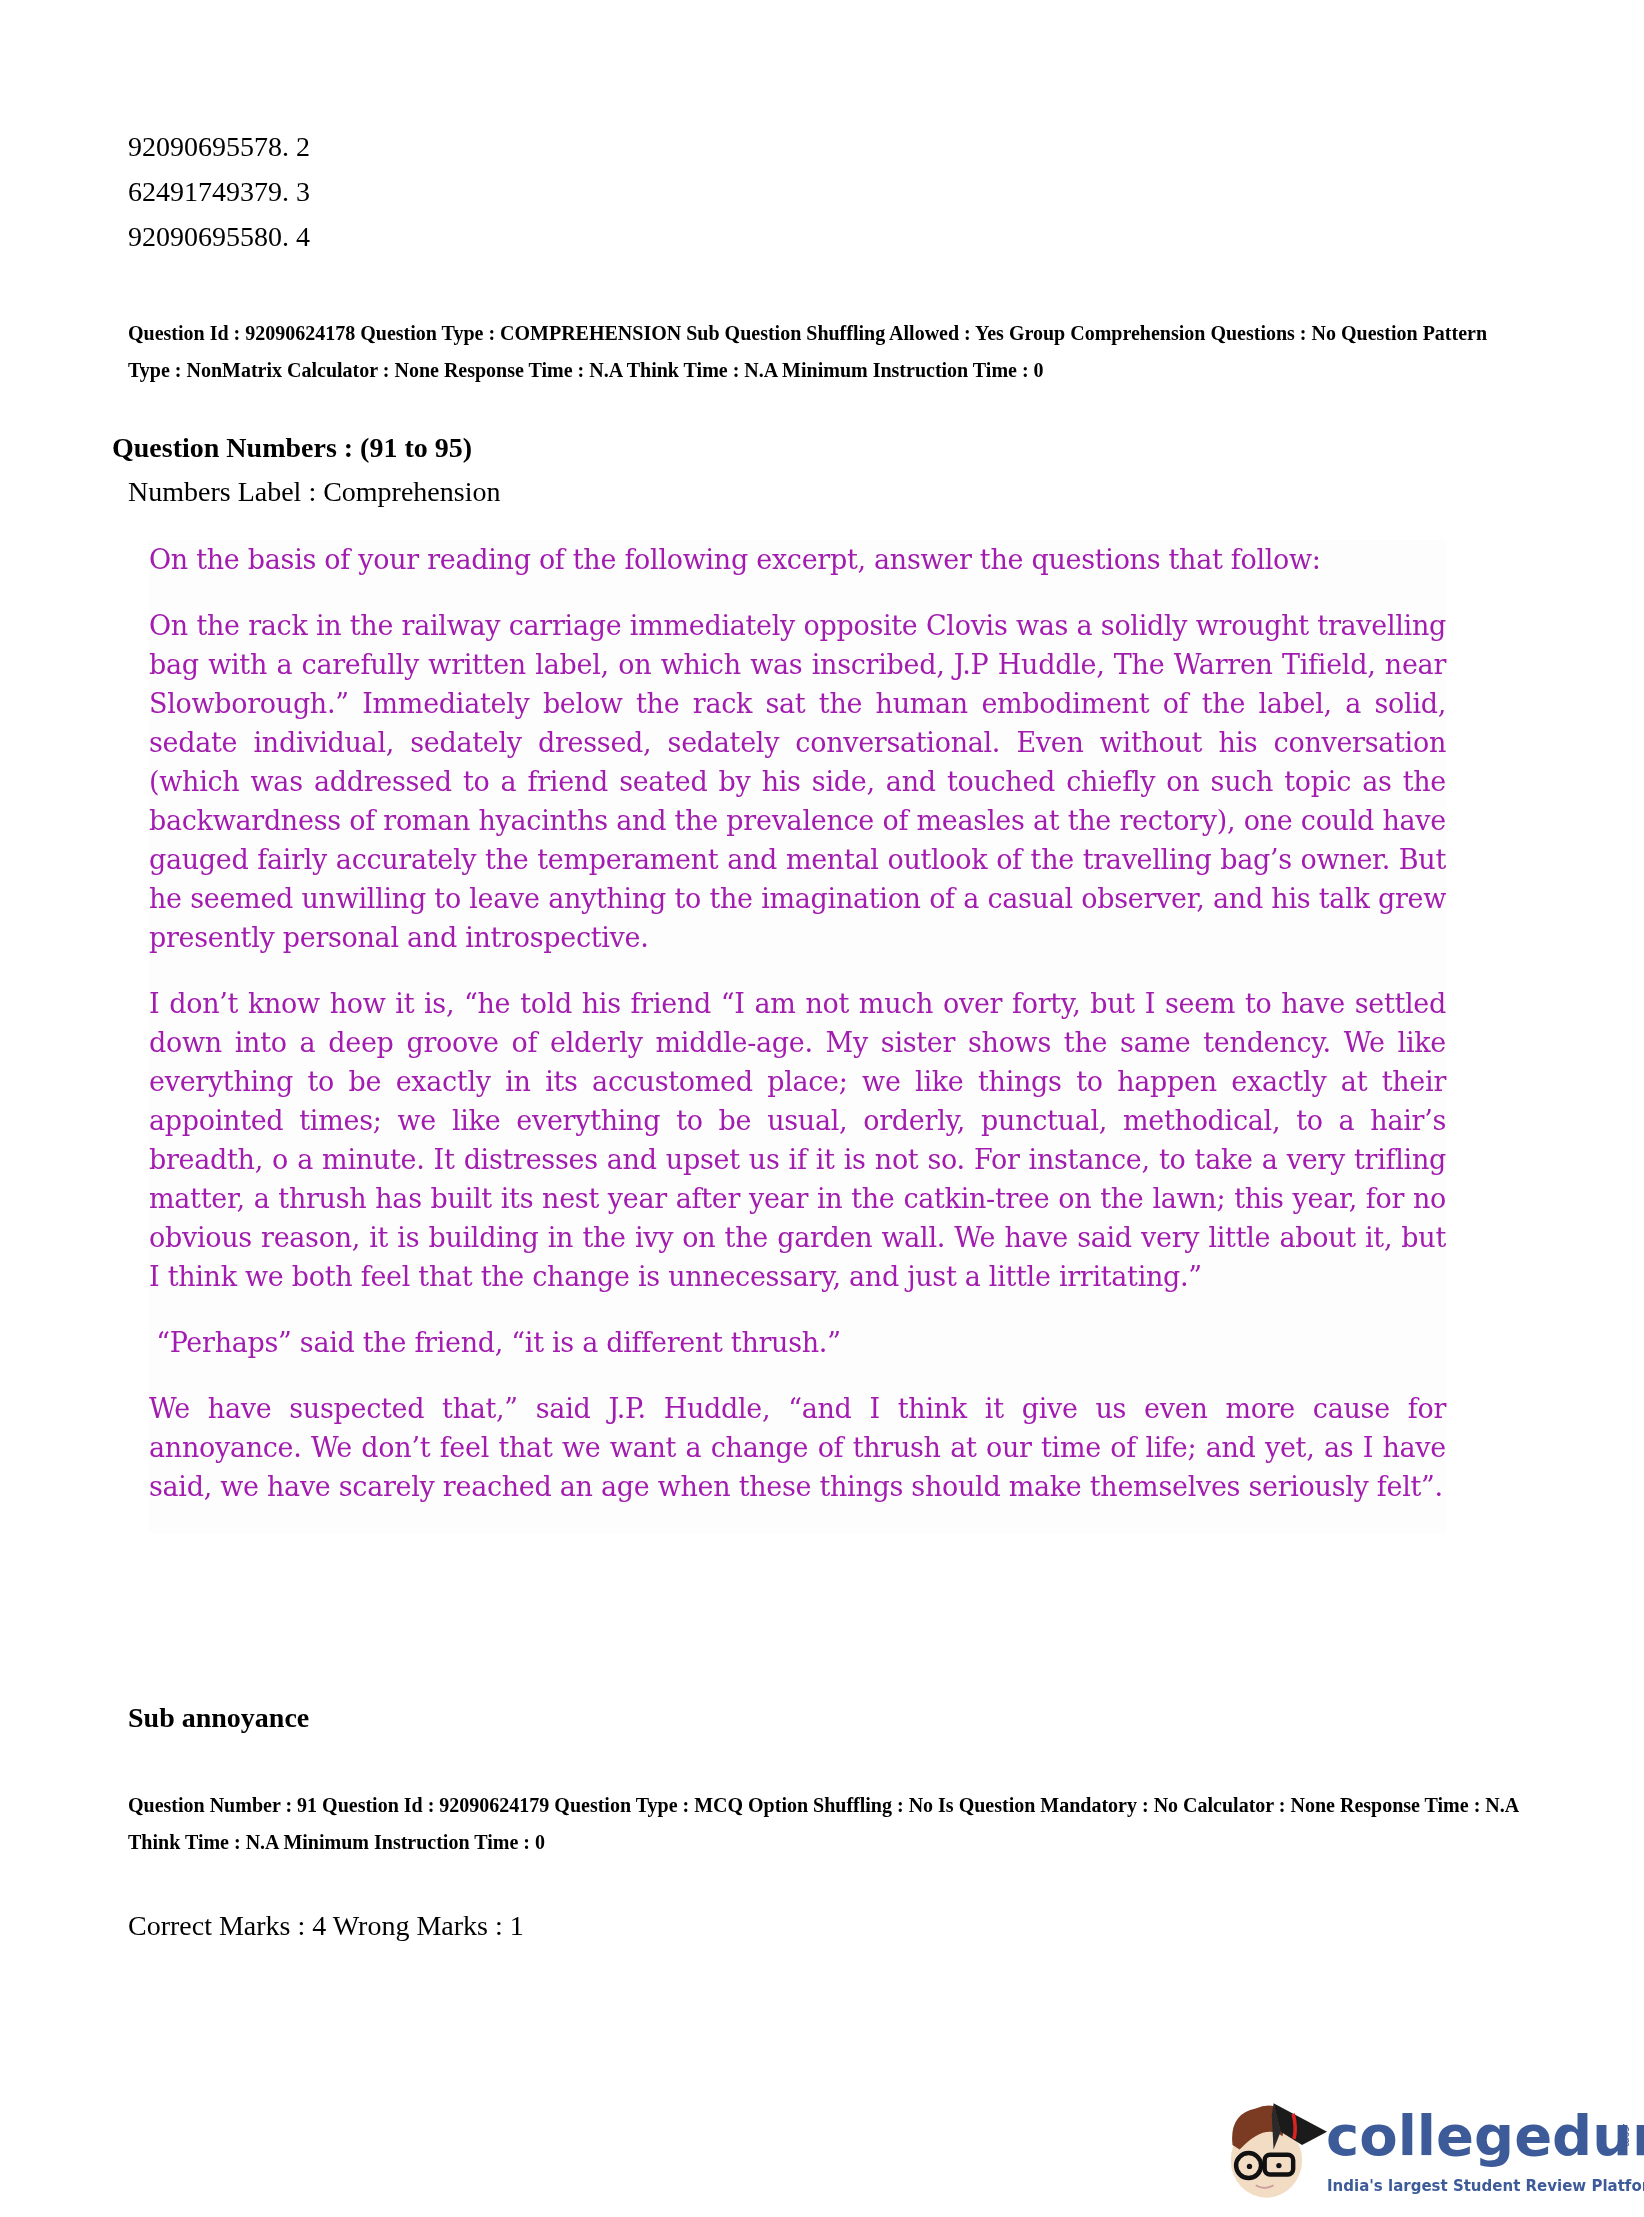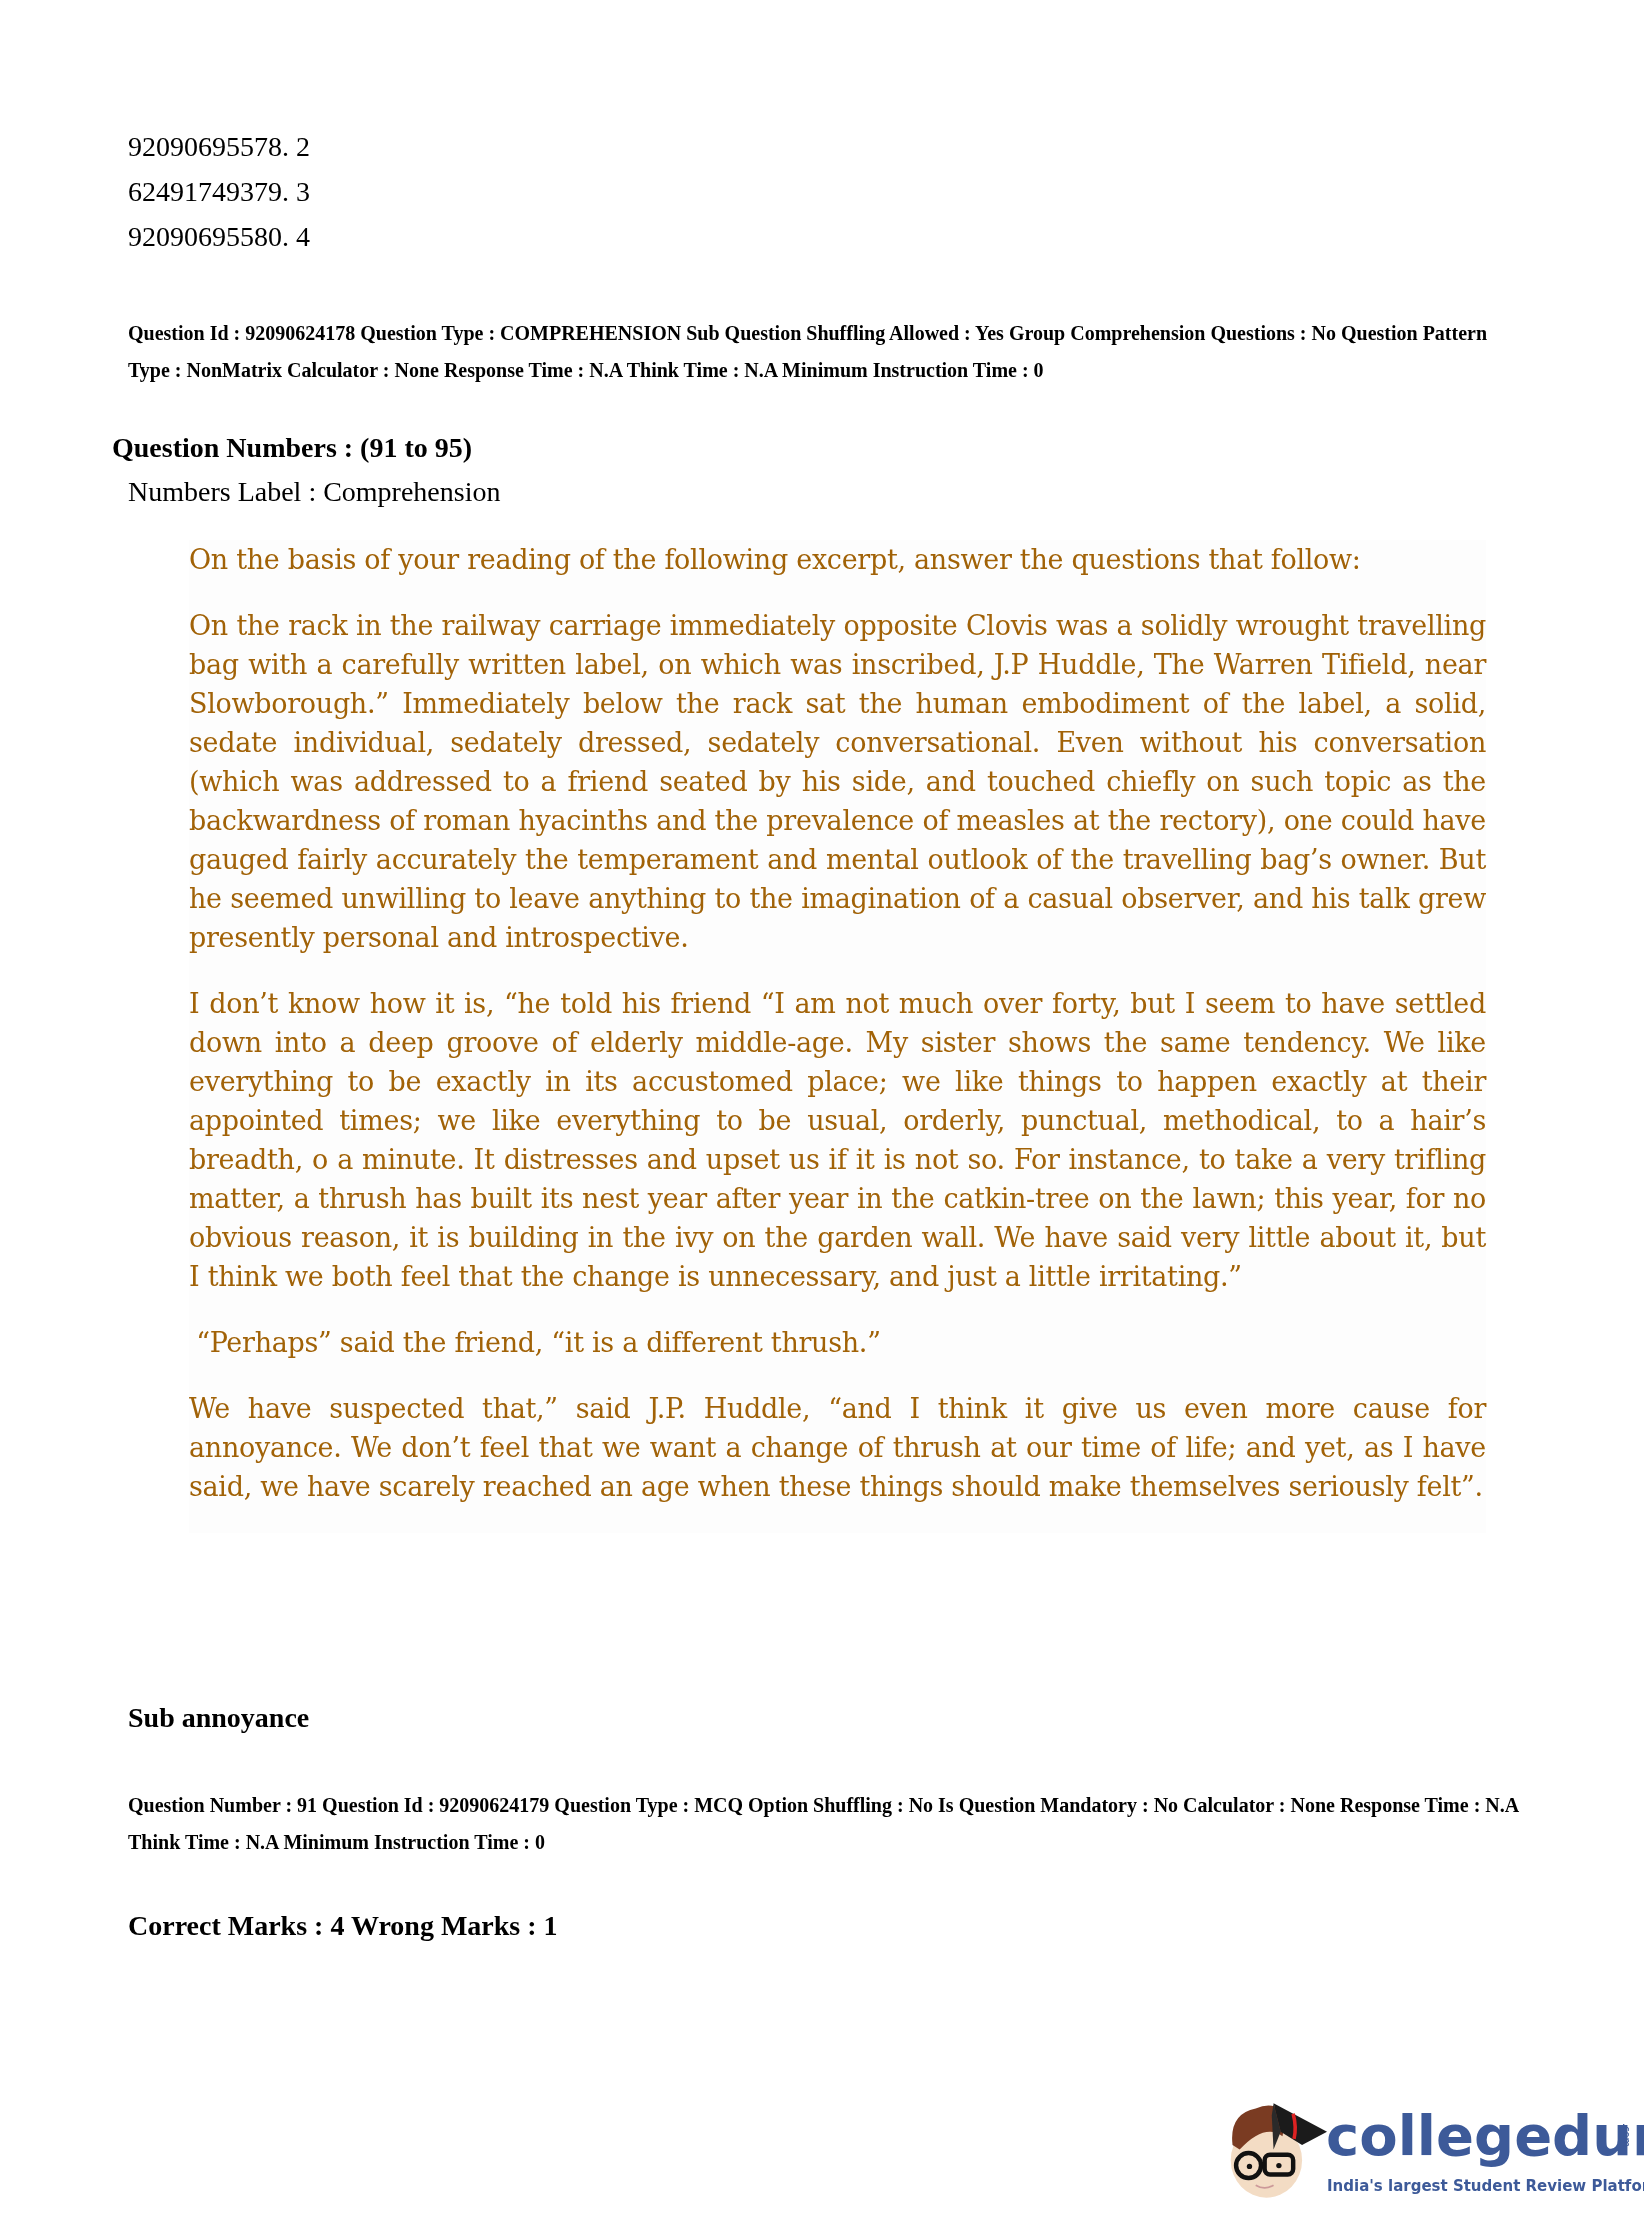--- a/index.html
+++ b/index.html
@@ -5,26 +5,26 @@
     html, body { margin: 0; padding: 0; background: #ffffff; }
     body { width: 1644px; height: 2217px; position: relative; overflow: hidden; color: #000; }
     .serif { font-family: "Liberation Serif", "DejaVu Serif", serif; }
     .answer-lines { position: absolute; left: 128px; top: 124px; font-size: 28px; line-height: 45px; }
     .meta { position: absolute; left: 128px; width: 1397px; font-size: 20px; line-height: 37px; font-weight: bold; }
     .meta.q-header { top: 315px; }
     .q-numbers { position: absolute; left: 112px; top: 432px; font-size: 28px; font-weight: bold; }
     .q-label { position: absolute; left: 128px; top: 476px; font-size: 28px; }
     .passage { position: absolute; left: 149px; top: 540px; width: 1297px; background: #fdfdfd;
                font-family: "DejaVu Serif", "Liberation Serif", serif; font-size: 27px; line-height: 39px;
-               color: #a16207; letter-spacing: -0.3px; margin-left: 40px; }
+               color: #a21caf; letter-spacing: -0.3px; }
     .passage p { margin: 0 0 27px 0; text-align: justify; }
     .passage p.indent { padding-left: 7.2px; }
     .sub-heading { position: absolute; left: 128px; top: 1702px; font-size: 28px; font-weight: bold; }
     .meta.q-sub { top: 1787px; }
-    .marks { position: absolute; left: 128px; top: 1910px; font-size: 28px; font-weight: bold; }
+    .marks { position: absolute; left: 128px; top: 1910px; font-size: 28px; font-weight: normal; }
     .logo { position: absolute; left: 1220px; top: 2096px; width: 412px; height: 107px; }
     .logo-text { position: absolute; left: 106px; top: 7.2px; font-family: "DejaVu Sans", sans-serif; font-weight: bold;
                  font-size: 56px; color: #3d5a99; letter-spacing: 0px; }
     .logo-com { position: absolute; left: 401px; top: 27px; font-family: "DejaVu Sans", sans-serif; font-size: 9.9px;
                 color: #3d5a99; writing-mode: vertical-rl; }
     .logo-tag { position: absolute; left: 107px; top: 81px; font-family: "DejaVu Sans", sans-serif; font-weight: bold;
                 font-size: 15px; color: #3d5a99; white-space: nowrap; }
     .mascot { position: absolute; left: 0; top: 0; width: 116px; height: 107px; }
   </style>
 </head>

